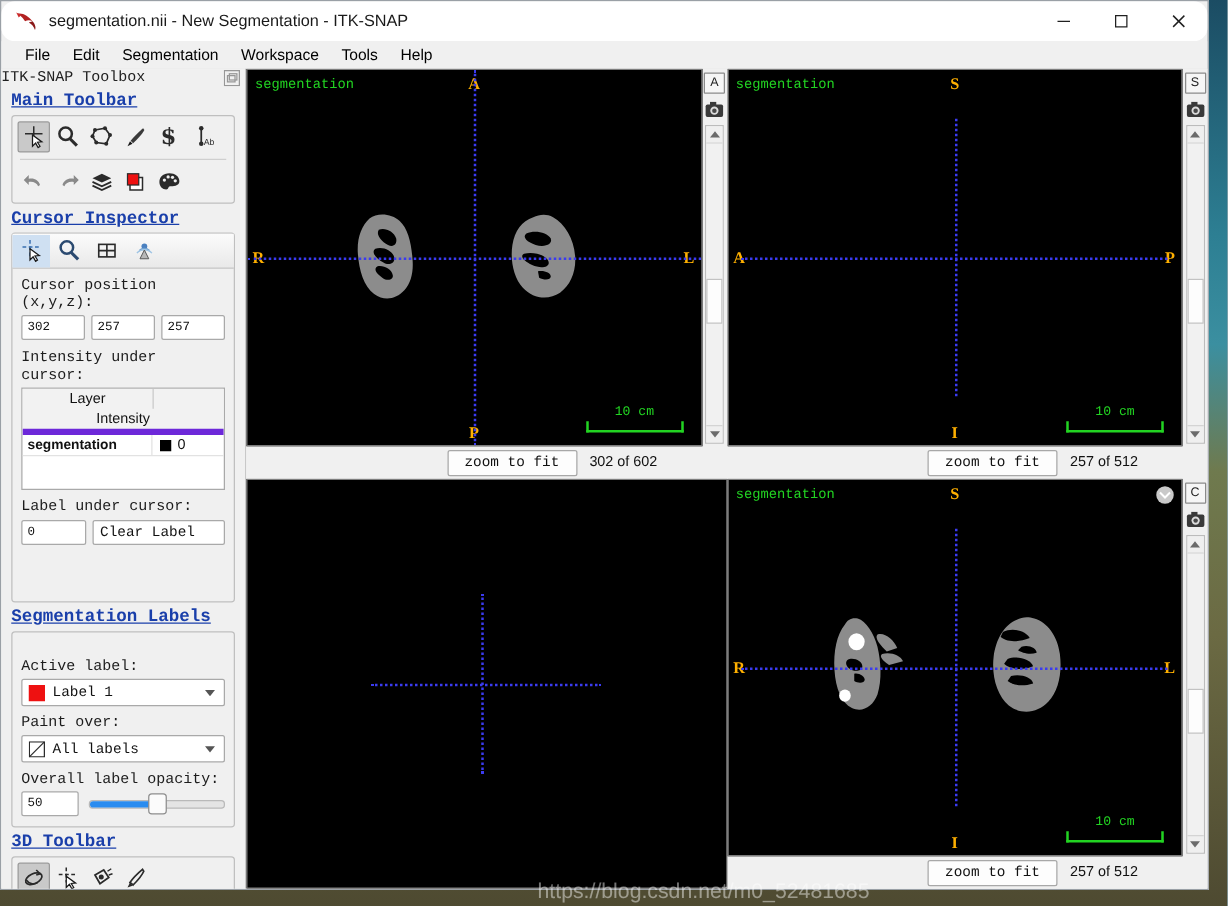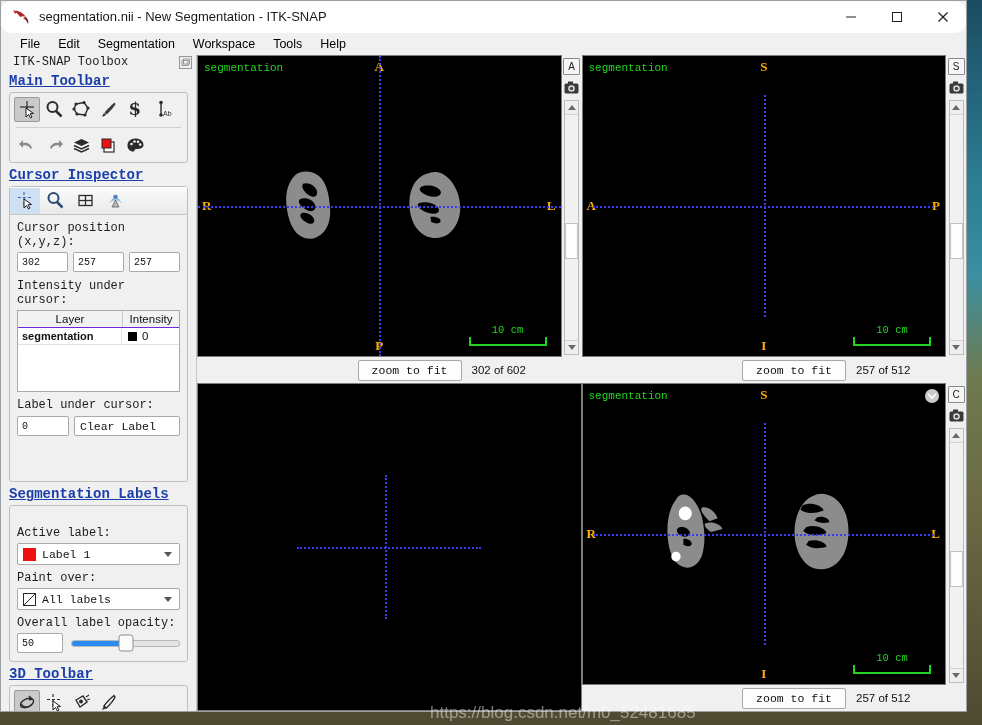--- a/index.html
+++ b/index.html
@@ -60,21 +60,21 @@
   }
   
   #toolbox{
     width:196px;flex:none;background:#f0f0f0;
     display:flex;flex-direction:column;
     border-right:1px solid #c8c8c8;
     box-sizing:border-box;
   }
   #toolbox-header{
     height:18px;display:flex;align-items:center;
-    padding:0 4px 0 12px;
+    padding:0 4px 0 0;
     text-align:center;
   }
   #toolbox-title{
     font-family:"Liberation Mono","DejaVu Sans Mono",monospace;
     font-size:12px;color:#202020;letter-spacing:0px;
   }
   #undock-icon{margin-left:auto;width:13px;height:13px;opacity:.75;}
   .section-title{
     font-family:"Liberation Mono","DejaVu Sans Mono",monospace;
     font-size:14px;font-weight:bold;color:#1a3faa;
@@ -114,21 +114,21 @@
     font-family:"Liberation Mono","DejaVu Sans Mono",monospace;
     font-size:10px;color:#111;padding:2px 4px;box-sizing:border-box;
     height:20px;line-height:15px;
   }
   .coord-row .txt-input{width:52px;}
   
   #intensity-table{
     border:1px solid #a9a9a9;background:#fff;margin-top:2px;
     height:82px;box-sizing:border-box;overflow:hidden;
   }
-  #int-head{display:flex;background:#f2f2f2;border-bottom:1px solid #6d28d9;}
+  #int-head{display:flex;background:#f2f2f2;border-bottom:5px solid #6d28d9;flex-direction:column;}
   #int-head div{
     font-family:"Liberation Sans",sans-serif;font-size:11.5px;color:#111;
     text-align:center;padding:2px 0;
   }
   .col-layer{width:104px;border-right:1px solid #c9c9c9;}
   .col-int{flex:1;}
   #int-row{display:flex;border-bottom:1px solid #e2e2e2;}
   #int-row .cell-layer{
     width:104px;border-right:1px solid #e2e2e2;padding:2px 0 2px 4px;
     font-family:"Liberation Sans",sans-serif;font-size:11px;font-weight:bold;color:#111;

